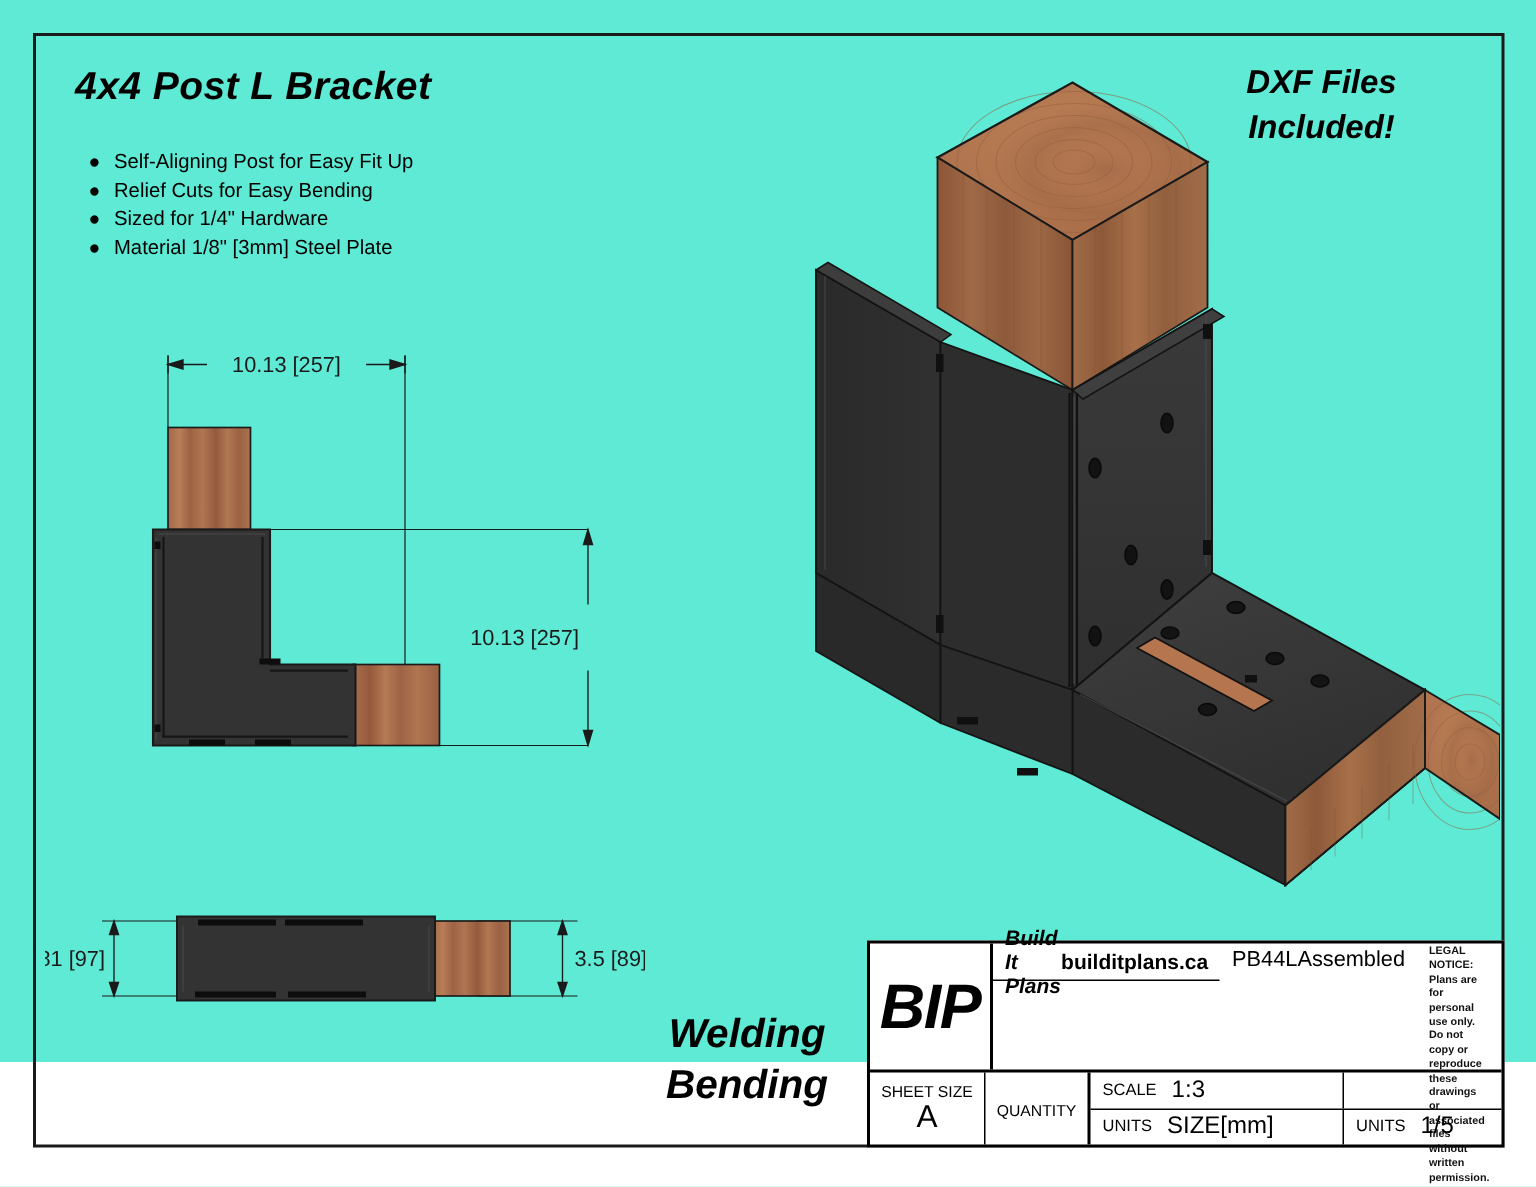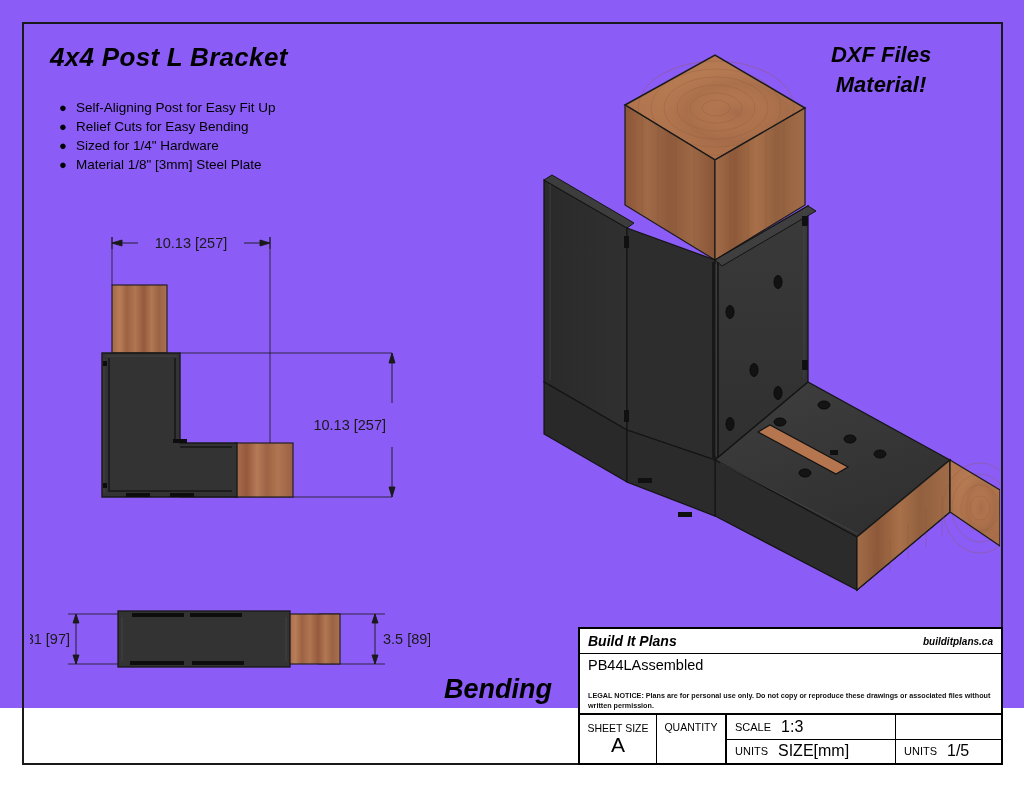--- a/index.html
+++ b/index.html
@@ -1,43 +1,43 @@
 <!DOCTYPE html>
 <html><head>
 <meta charset="utf-8">
 <style>
   html,body{margin:0;padding:0;background:#fff;}
   body{width:1024px;height:791px;font-family:"Liberation Sans",sans-serif;color:#000;overflow:hidden;}
-  #sheet{position:relative;width:1024px;height:708px;background:#8b5cf6;}
+  #sheet{position:relative;width:1024px;height:708px;background:#5eead4;}
   .border-frame{position:absolute;left:22px;top:22px;width:981px;height:743px;border:2px solid #1a1a1a;box-sizing:border-box;}
   .title-main{position:absolute;left:50px;top:42px;font-size:26px;font-style:italic;font-weight:700;letter-spacing:.3px;}
   .bullets{position:absolute;left:50px;top:98px;width:340px;}
   .bullet-row{display:flex;align-items:flex-start;font-size:13.5px;line-height:19px;margin-bottom:0px;}
   .bullet-dot{width:26px;text-align:center;font-size:13px;line-height:19px;}
   .bullet-txt{flex:1;}
   .dxf-note{position:absolute;right:38px;top:40px;width:210px;text-align:center;font-size:22px;font-weight:700;font-style:italic;line-height:30px;}
   .weld-note{position:absolute;left:418px;top:672px;width:160px;text-align:center;font-size:27px;font-weight:700;font-style:italic;line-height:34px;}
   .dimtxt{font-family:"Liberation Sans",sans-serif;font-size:14.5px;fill:#1a1a1a;}
   svg{display:block;}
   .tb{position:absolute;left:578px;top:627px;width:425px;height:138px;border:2px solid #000;box-sizing:border-box;background:#fff;display:flex;flex-direction:column;}
   .tb-upper{display:flex;height:84px;border-bottom:2px solid #000;}
   .tb-logo{width:144px;border-right:2px solid #000;display:flex;align-items:center;justify-content:center;}
   .tb-logo-txt{font-size:42px;font-weight:700;font-style:italic;letter-spacing:-1px;}
-  .tb-right{flex:1;display:flex;flex-direction:column;}
+  .tb-right{flex:1;display:flex;flex-direction:row;}
   .tb-brandrow{height:24px;border-bottom:1.5px solid #000;display:flex;align-items:center;justify-content:space-between;padding:0 8px;}
   .tb-brand{font-size:14px;font-style:italic;font-weight:600;}
-  .tb-site{font-size:10px;font-style:italic;font-weight:600;}
+  .tb-site{font-size:14px;font-weight:600;}
   .tb-part{padding:3px 8px 0;font-size:14.5px;}
   .tb-legal{margin-top:auto;padding:0 8px 3px;font-size:7.2px;line-height:9.4px;color:#111;font-weight:bold;}
   .tb-legal b{font-size:7.2px;}
   .tb-lower{flex:1;display:flex;}
   .tb-ss{width:76px;border-right:1.5px solid #000;display:flex;flex-direction:column;align-items:center;justify-content:center;}
   .tb-ss-lbl{font-size:10.5px;}
   .tb-ss-val{font-size:21px;line-height:22px;}
-  .tb-qty{width:68px;border-right:2px solid #000;display:flex;flex-direction:column;align-items:center;padding-top:6px;}
+  .tb-qty{width:68px;border-right:2px solid #000;display:flex;flex-direction:column;align-items:center;padding-top:20px;}
   .tb-qty-lbl{font-size:10.5px;}
   .tb-grid{flex:1;display:flex;flex-direction:column;}
   .tb-grow{flex:1;display:flex;}
   .tb-grow.top{border-bottom:1.5px solid #000;}
   .tb-cell{display:flex;align-items:center;padding-left:8px;}
   .tb-cell.a{width:160px;border-right:1.5px solid #000;}
   .tb-cell.b{flex:1;}
   .tb-k{font-size:11px;margin-right:10px;}
   .tb-v{font-size:16px;}
 </style>
@@ -64,24 +64,25 @@
       <span class="bullet-txt">Sized for 1/4" Hardware</span>
     </div>
     <div class="bullet-row">
       <span class="bullet-dot">●</span>
       <span class="bullet-txt">Material 1/8" [3mm] Steel Plate</span>
     </div>
   </div>
 
   <div class="dxf-note">
     <div>DXF Files</div>
-    <div>Material!</div>
+    <div>Included!</div>
   </div>
 
   <div class="weld-note">
+    <div>Welding</div>
     <div>Bending</div>
   </div>
 
   <svg style="position:absolute;left:30px;top:225px;" width="420" height="290" viewBox="0 0 420 290">
     <defs>
       <linearGradient id="woodV" x1="0" y1="0" x2="1" y2="0">
         <stop offset="0%" stop-color="#a2684a"></stop>
         <stop offset="14%" stop-color="#b97e57"></stop>
         <stop offset="27%" stop-color="#9c6243"></stop>
         <stop offset="42%" stop-color="#b07652"></stop>
@@ -362,20 +363,23 @@
         <line x1="360" y1="509" x2="360" y2="541"></line>
         <line x1="378" y1="494" x2="378" y2="529"></line>
         <line x1="396" y1="479" x2="396" y2="517"></line>
         <line x1="412" y1="466" x2="412" y2="506"></line>
       </g>
     </g>
   </svg>
 
   <div class="tb">
     <div class="tb-upper">
+      <div class="tb-logo">
+        <span class="tb-logo-txt">BIP</span>
+      </div>
       <div class="tb-right">
         <div class="tb-brandrow">
           <span class="tb-brand">Build It Plans</span>
           <span class="tb-site">builditplans.ca</span>
         </div>
         <div class="tb-part">PB44LAssembled</div>
         <div class="tb-legal">
           <b>LEGAL NOTICE:</b><span> Plans are for personal use only. Do not copy or reproduce these drawings or associated files without written permission.</span>
         </div>
       </div>

